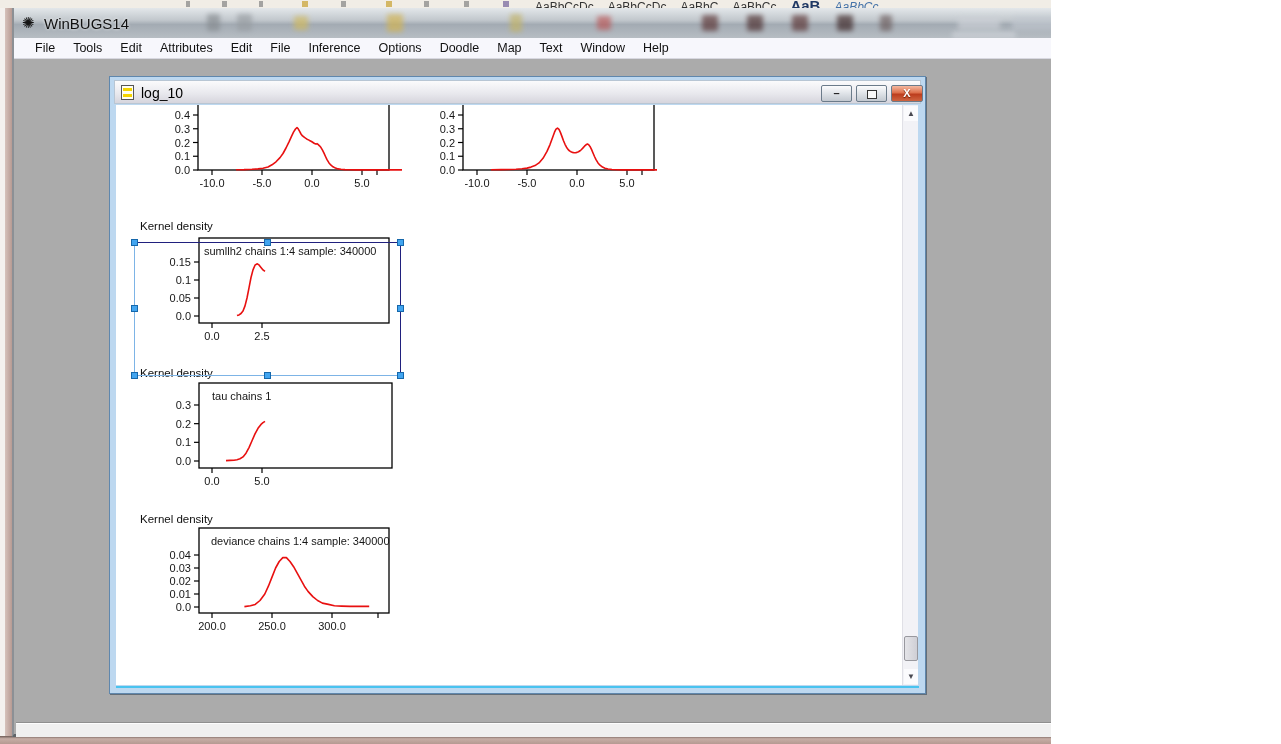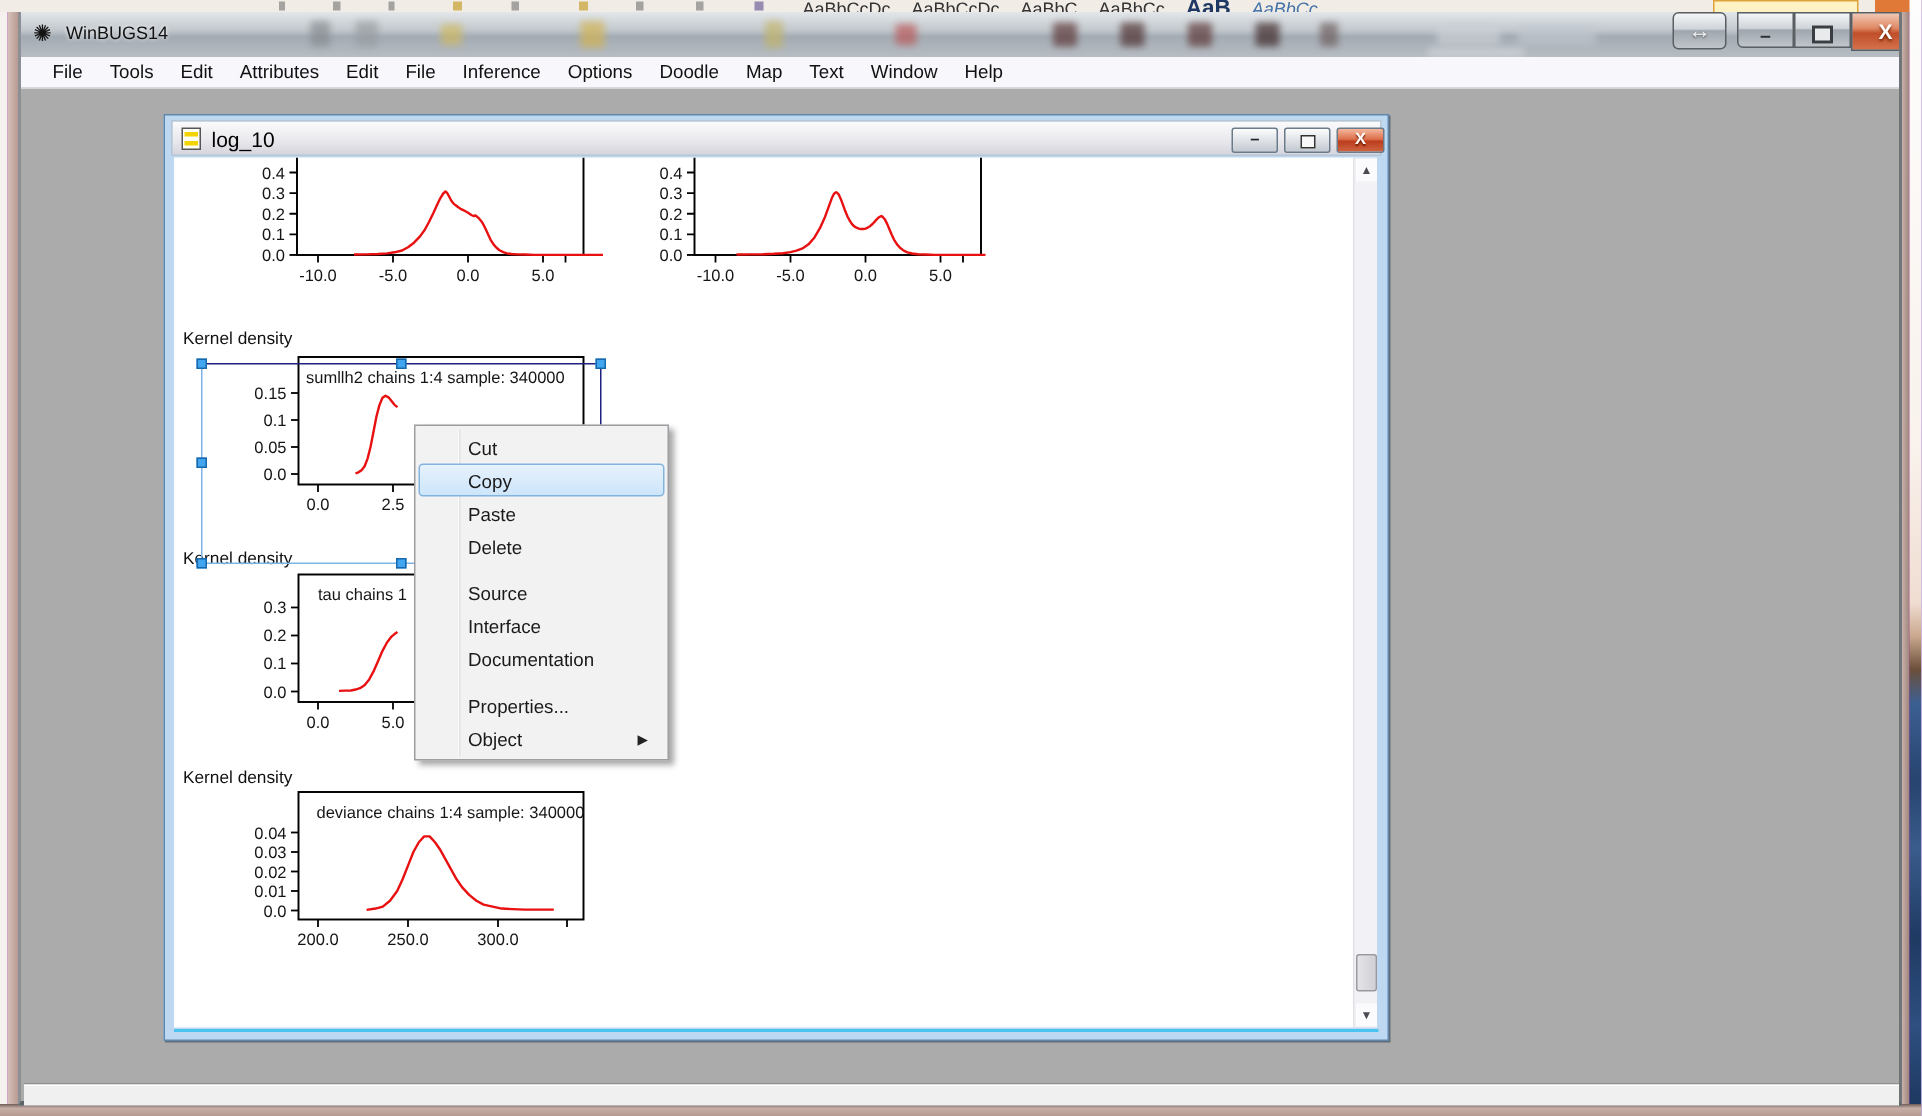--- a/index.html
+++ b/index.html
@@ -1,17 +1,17 @@
 <!DOCTYPE html>
 <html><head>
 <meta charset="utf-8">
 <style>
   html,body{margin:0;padding:0;}
-  #page{position:relative;width:1281px;height:744px;overflow:hidden;
-        font-family:"Liberation Sans",sans-serif;background:#a21caf;}
+  #page{position:relative;width:1051px;height:744px;overflow:hidden;
+        font-family:"Liberation Sans",sans-serif;background:#14532d;}
   .abs{position:absolute;}
 
   
   #top-strip{left:0;top:0;width:1281px;height:8px;background:#f1ede6;overflow:hidden;}
   #style-gallery{left:535px;top:-3px;width:390px;height:11px;overflow:hidden;color:#333;
                  font-size:12px;white-space:nowrap;letter-spacing:0;}
   #style-gallery span{margin-right:14px;}
   #style-gallery .big{font-size:15px;font-weight:bold;color:#1f3864;}
   #style-gallery .ital{font-style:italic;color:#4472a8;}
   .rib-frag{top:1px;height:6px;background:#8a8a8a;opacity:.75;}
@@ -30,21 +30,21 @@
 
   
   #main-window{left:12px;top:8px;width:1256px;height:729px;
      border-left:2px solid #8c9095;border-right:2px solid #70757a;border-bottom:3px solid #5f6468;
      box-sizing:border-box;background:#ababab;}
   #titlebar{left:0;top:0;width:100%;height:30px;overflow:hidden;
      background:linear-gradient(#e3e7ea,#c2c8cd 40%,#a3abb3 55%,#b7bdc3);
      border-bottom:1px solid #8a9096;}
   .blur-blob{filter:blur(2.5px);opacity:.65;border-radius:2px;}
   #app-icon{left:8px;top:7px;width:16px;height:16px;font-size:15px;line-height:16px;color:#141414;}
-  #main-title{left:30px;top:7px;font-size:12px;color:#111;text-shadow:0 0 3px #fff;}
+  #main-title{left:30px;top:7px;font-size:15px;color:#111;text-shadow:0 0 3px #fff;}
   .cap-btn{top:0;height:24px;box-sizing:border-box;border:1px solid #5a5f64;
      background:linear-gradient(#f4f6f8,#cfd4d9 45%,#9fa6ad 50%,#bfc5cb);
      text-align:center;color:#2c2f33;}
   #btn-swap{left:1101px;width:36px;height:25px;border-radius:4px;
      font-size:15px;font-weight:bold;color:#f6f6f6;text-shadow:0 1px 2px #444;line-height:23px;}
   #btn-min{left:1144px;width:38px;border-radius:0 0 0 4px;font-weight:bold;line-height:30px;font-size:13px;}
   #btn-max{left:1182px;width:38px;}
   .max-glyph{margin:8px auto 0;width:10px;height:8px;border:2px solid #3a3e42;background:#e8eaec;}
   #btn-close{left:1220px;width:46px;height:26px;border-radius:0 0 4px 0;
      background:linear-gradient(#f0c8b4,#e08a66 40%,#c04f2a 55%,#d4714b);
@@ -78,21 +78,21 @@
   #child-content{left:6px;top:28px;width:786px;height:580px;background:#fff;overflow:hidden;}
   #child-scrollbar{left:792px;top:28px;width:16px;height:580px;background:#f2f2f6;border-left:1px solid #e0e0e6;box-sizing:border-box;}
   .sb-btn{left:1px;width:14px;height:15px;background:#fbfbfd;text-align:center;
      font-size:8px;line-height:15px;color:#4a4a52;}
   #sb-up{top:1px;} #sb-down{top:564px;}
   #sb-thumb{left:1px;top:531px;width:14px;height:25px;
      background:linear-gradient(90deg,#e4e4e8,#cfcfd5);border:1px solid #98989e;border-radius:2px;box-sizing:border-box;}
   #cyan-edge{left:6px;top:609px;width:803px;height:2px;background:#49c3ef;}
 
   
-  .kd-label{left:6px;font-size:11.5px;color:#101010;}
+  .kd-label{left:24px;font-size:11.5px;color:#101010;}
 
   
   #sel-top{left:134px;top:242px;width:267px;height:1px;background:#20207e;}
   #sel-right{left:400px;top:242px;width:1px;height:134px;background:#20207e;}
   #sel-left{left:134px;top:242px;width:1px;height:134px;background:#7db4e6;}
   #sel-bottom{left:134px;top:375px;width:267px;height:1px;background:#7db4e6;}
   .handle{width:7px;height:7px;background:#42a5f0;border:1px solid #1668ab;box-sizing:border-box;}
 
   
   #context-menu{left:276px;top:283px;width:170px;box-sizing:border-box;
@@ -320,27 +320,14 @@
   <div class="abs" id="sel-bottom"></div>
   <div class="abs handle" style="left:131px;top:239px;"></div>
   <div class="abs handle" style="left:264px;top:239px;"></div>
   <div class="abs handle" style="left:397px;top:239px;"></div>
   <div class="abs handle" style="left:131px;top:305px;"></div>
   <div class="abs handle" style="left:397px;top:305px;"></div>
   <div class="abs handle" style="left:131px;top:372px;"></div>
   <div class="abs handle" style="left:264px;top:372px;"></div>
   <div class="abs handle" style="left:397px;top:372px;"></div>
 
-  <div class="abs" id="context-menu">
-      <div class="cm-item">Cut</div>
-      <div class="cm-item hl">Copy</div>
-      <div class="cm-item">Paste</div>
-      <div class="cm-item">Delete</div>
-      <div class="cm-gap"></div>
-      <div class="cm-item">Source</div>
-      <div class="cm-item">Interface</div>
-      <div class="cm-item">Documentation</div>
-      <div class="cm-gap"></div>
-      <div class="cm-item">Properties...</div>
-      <div class="cm-item">Object<span class="cm-arrow">▶</span></div>
-    </div>
 
 </div>
 
 </body></html>

